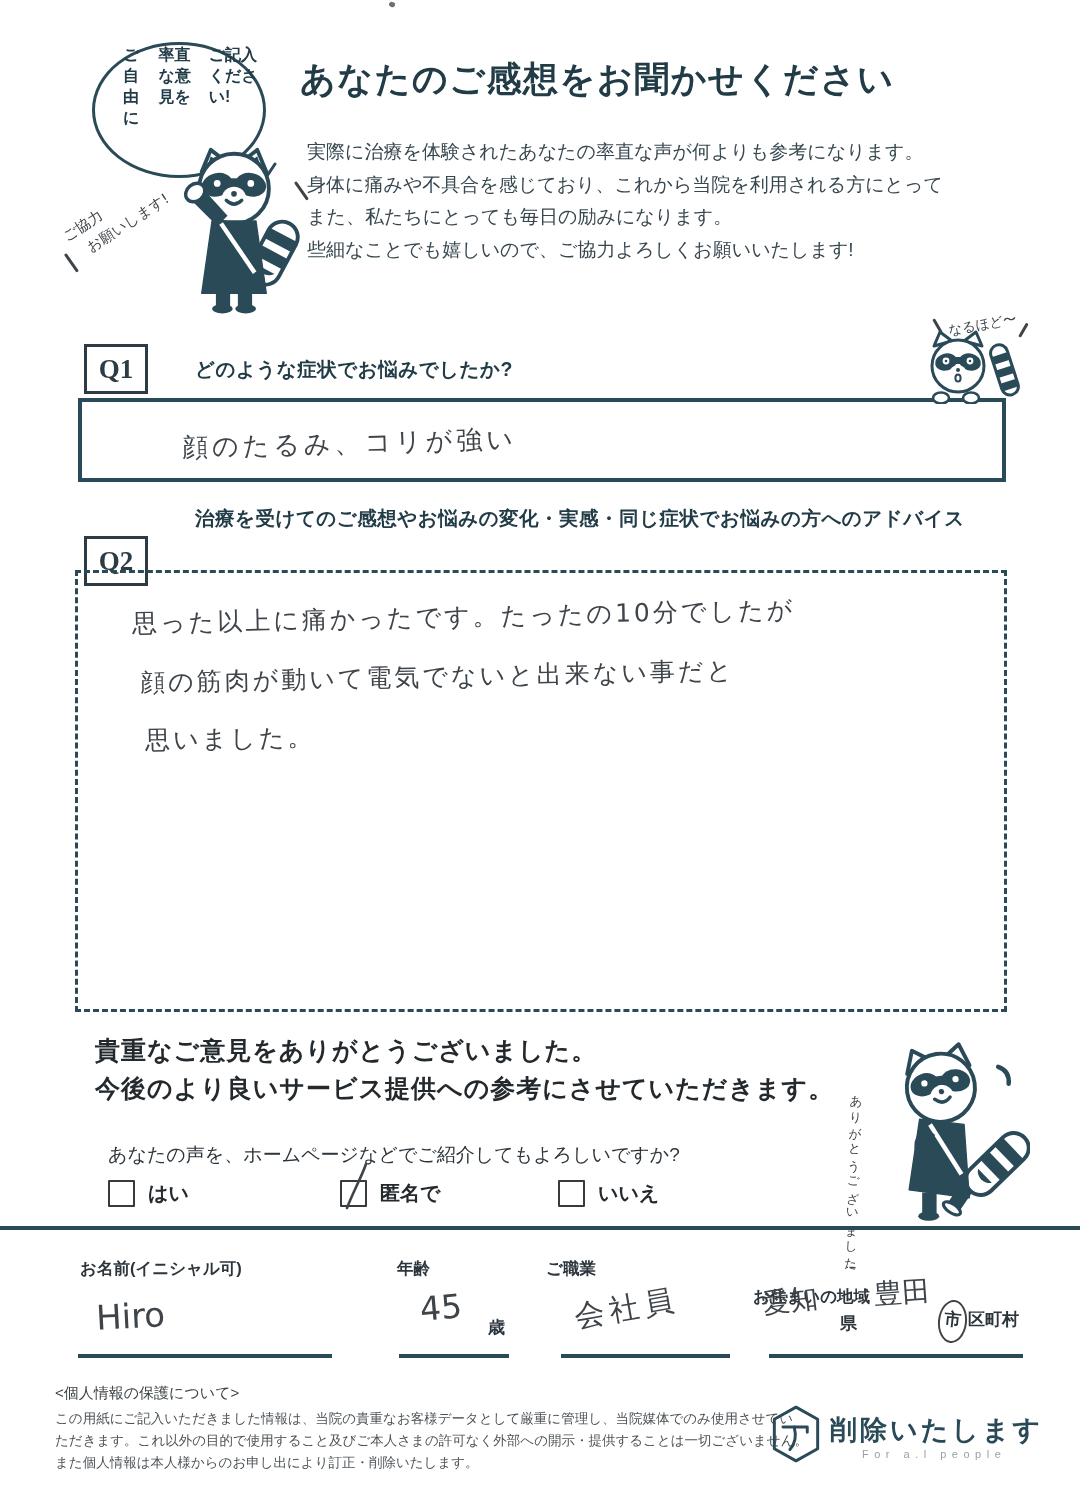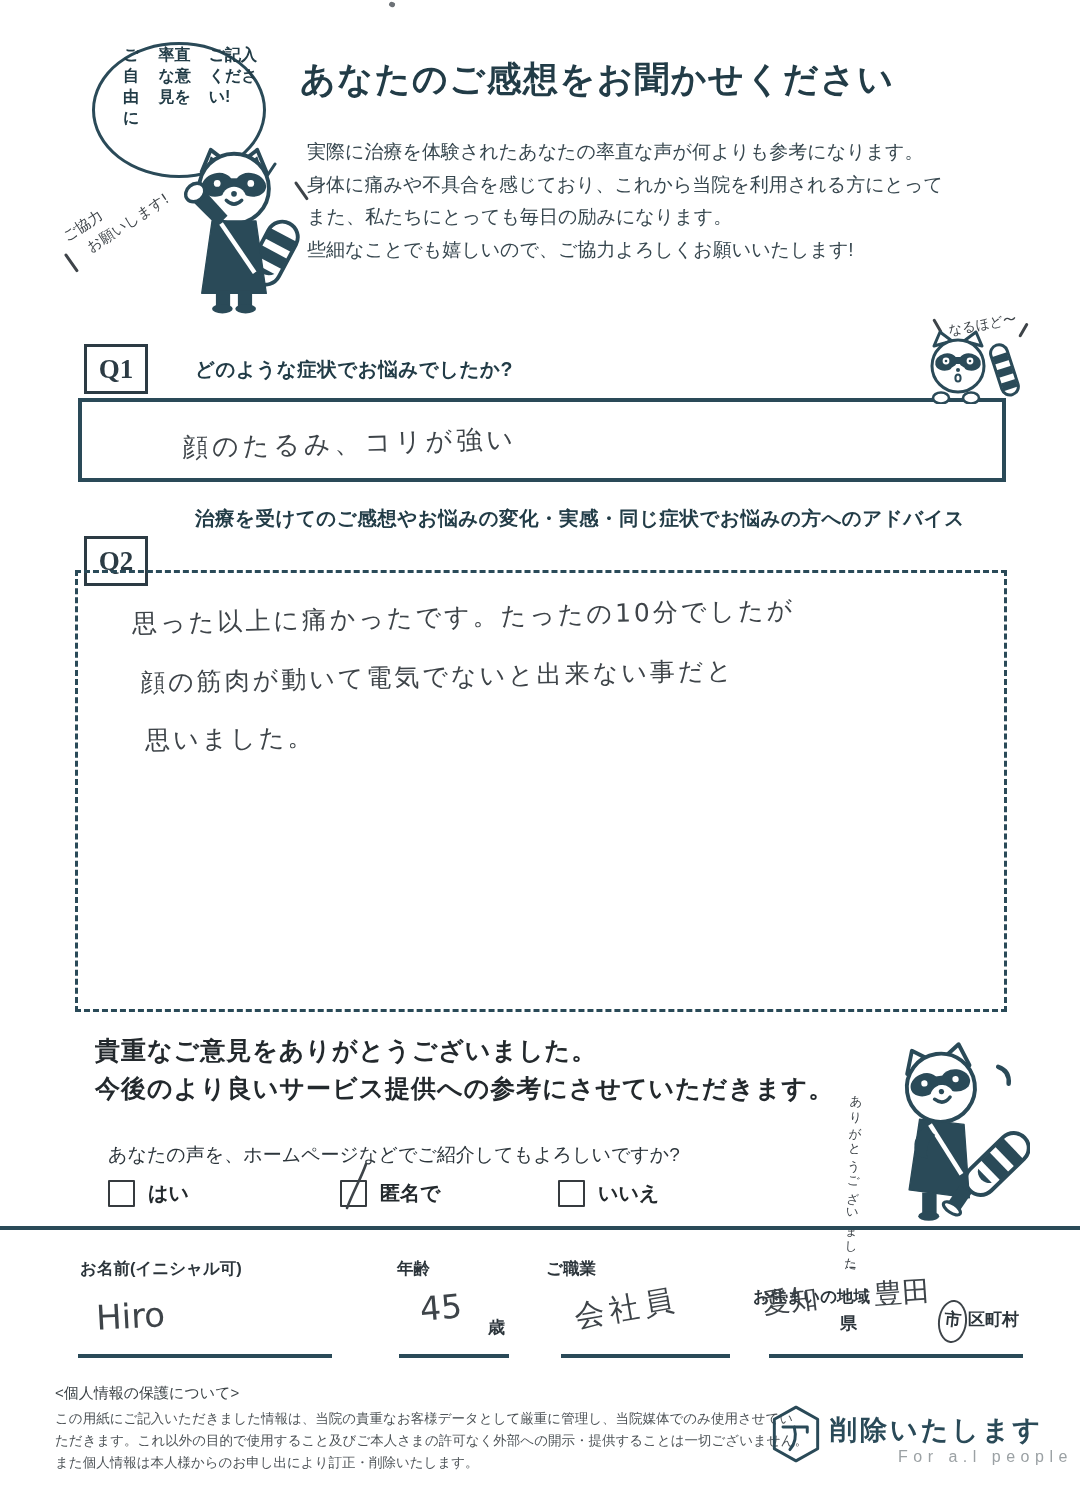--- a/index.html
+++ b/index.html
@@ -66,21 +66,21 @@
   .f-suffix{font-size:17px;font-weight:bold;color:#2c353b;}
   .underline{height:4px;background:var(--ink);}
   .circled{
     display:inline-block;border:2px solid var(--hand);border-radius:50%;
     padding:6px 4px 10px 4px;transform:rotate(6deg);margin-right:1px;
   }
   
   .privacy-title{left:55px;top:1384px;font-size:15px;color:#3c4347;}
   .privacy{left:55px;top:1408px;font-size:13.5px;color:var(--gray);line-height:22px;white-space:nowrap;}
   .logo-text{left:830px;top:1412px;font-size:27px;font-weight:bold;color:var(--ink);letter-spacing:3px;}
-  .logo-sub{left:898px;top:1448px;font-size:16px;color:#9ba1a4;letter-spacing:5.5px;}
+  .logo-sub{left:862px;top:1448px;font-size:11px;color:#9ba1a4;letter-spacing:5.5px;}
 </style>
 </head>
 <body>
 
 <div class="page">
 
   <div class="abs noise" style="left:389px;top:2px;"></div>
 
   <div class="abs bubble">
     <span>ご自由に</span>

